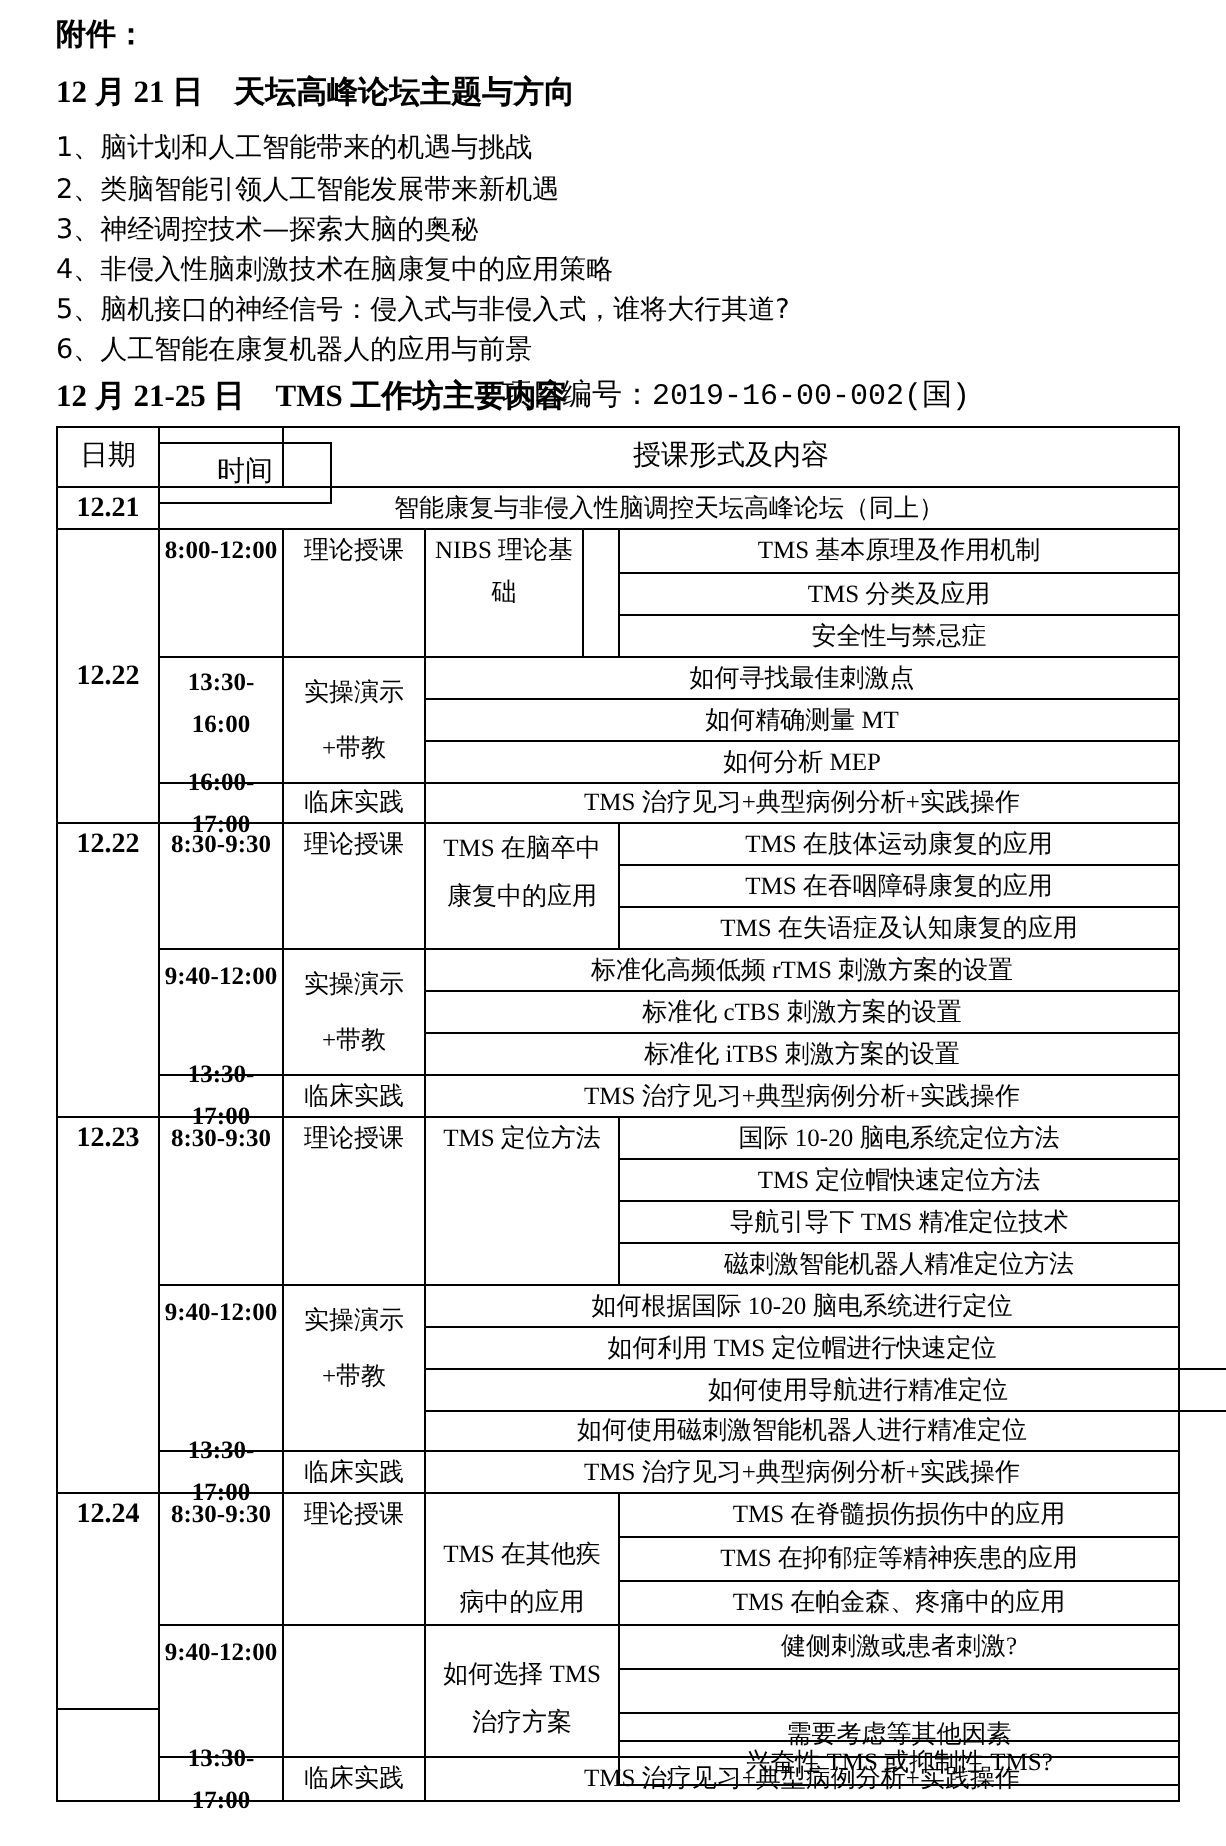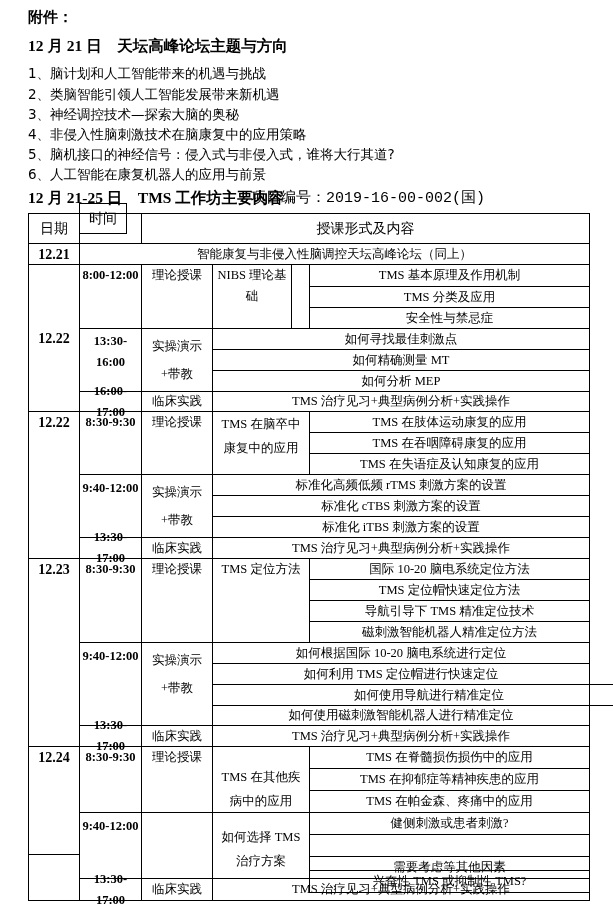--- a/index.html
+++ b/index.html
@@ -28,21 +28,21 @@
 <div class="abs li" style="top:106px">3、神经调控技术—探索大脑的奥秘</div>
 <div class="abs li" style="top:126px">4、非侵入性脑刺激技术在脑康复中的应用策略</div>
 <div class="abs li" style="top:146px">5、脑机接口的神经信号：侵入式与非侵入式，谁将大行其道?</div>
 <div class="abs li" style="top:166px">6、人工智能在康复机器人的应用与前景</div>
 <div class="abs h1" style="top:188px">12 月 21-25 日　TMS 工作坊主要内容</div>
 <div class="abs" style="left:251px;top:188px;font-size:15px;font-family:Liberation Mono, monospace;text-align:center;">项目编号：2019-16-00-002(国)</div>
 
 <div>
 
 <div class="cell hdr" style="left:28px;top:213px;width:52px;height:31px">日期</div>
-<div class="cell hdr" style="left:79px;top:203px;width:48px;height:31px">时间</div>
+<div class="cell hdr" style="left:79px;top:221px;width:87px;height:31px">时间</div>
 <div class="cell hdr" style="left:141px;top:213px;width:449px;height:31px">授课形式及内容</div>
 
 <div class="cell b mid" style="left:28px;top:243px;width:52px;height:22px;font-size:14px">12.21</div>
 <div class="cell mid" style="left:79px;top:243px;width:511px;height:22px">智能康复与非侵入性脑调控天坛高峰论坛（同上）</div>
 
 <div class="cell b mid" style="left:28px;top:264px;width:52px;height:148px;font-size:14px">12.22</div>
 <div class="cell b" style="left:79px;top:264px;width:63px;height:65px">8:00-12:00</div>
 <div class="cell" style="left:141px;top:264px;width:72px;height:65px">理论授课</div>
 <div class="cell" style="left:212px;top:264px;width:80px;height:65px">NIBS 理论基础</div>
 <div class="cell mid" style="left:309px;top:264px;width:281px;height:23px">TMS 基本原理及作用机制</div>

